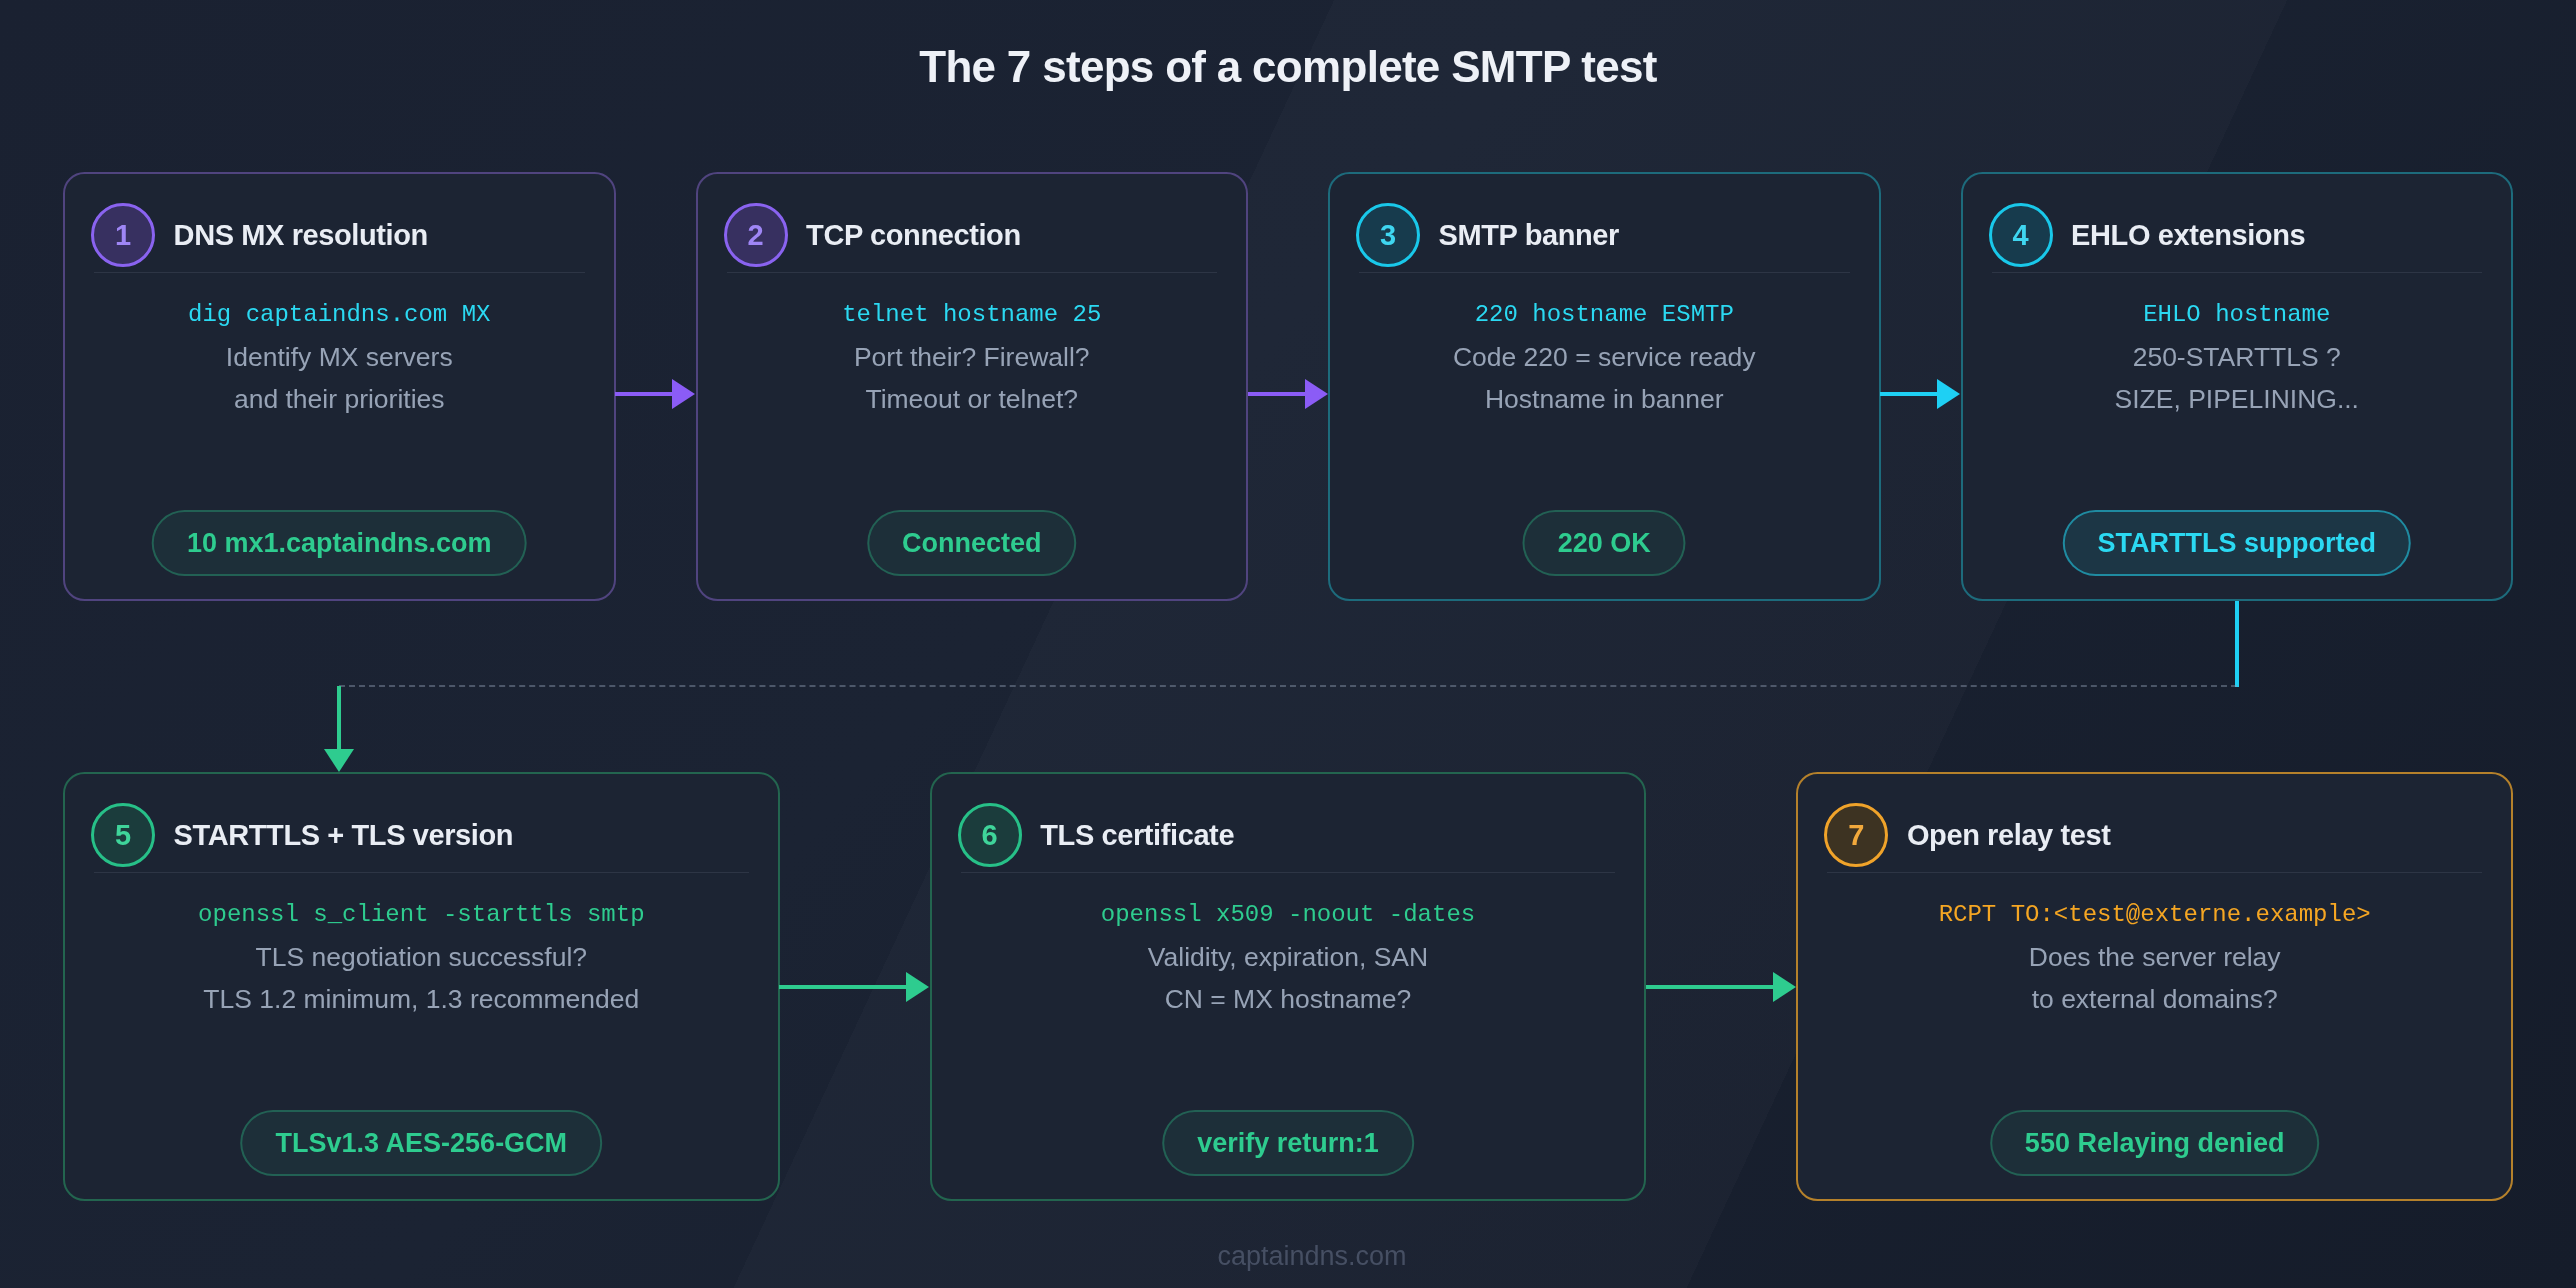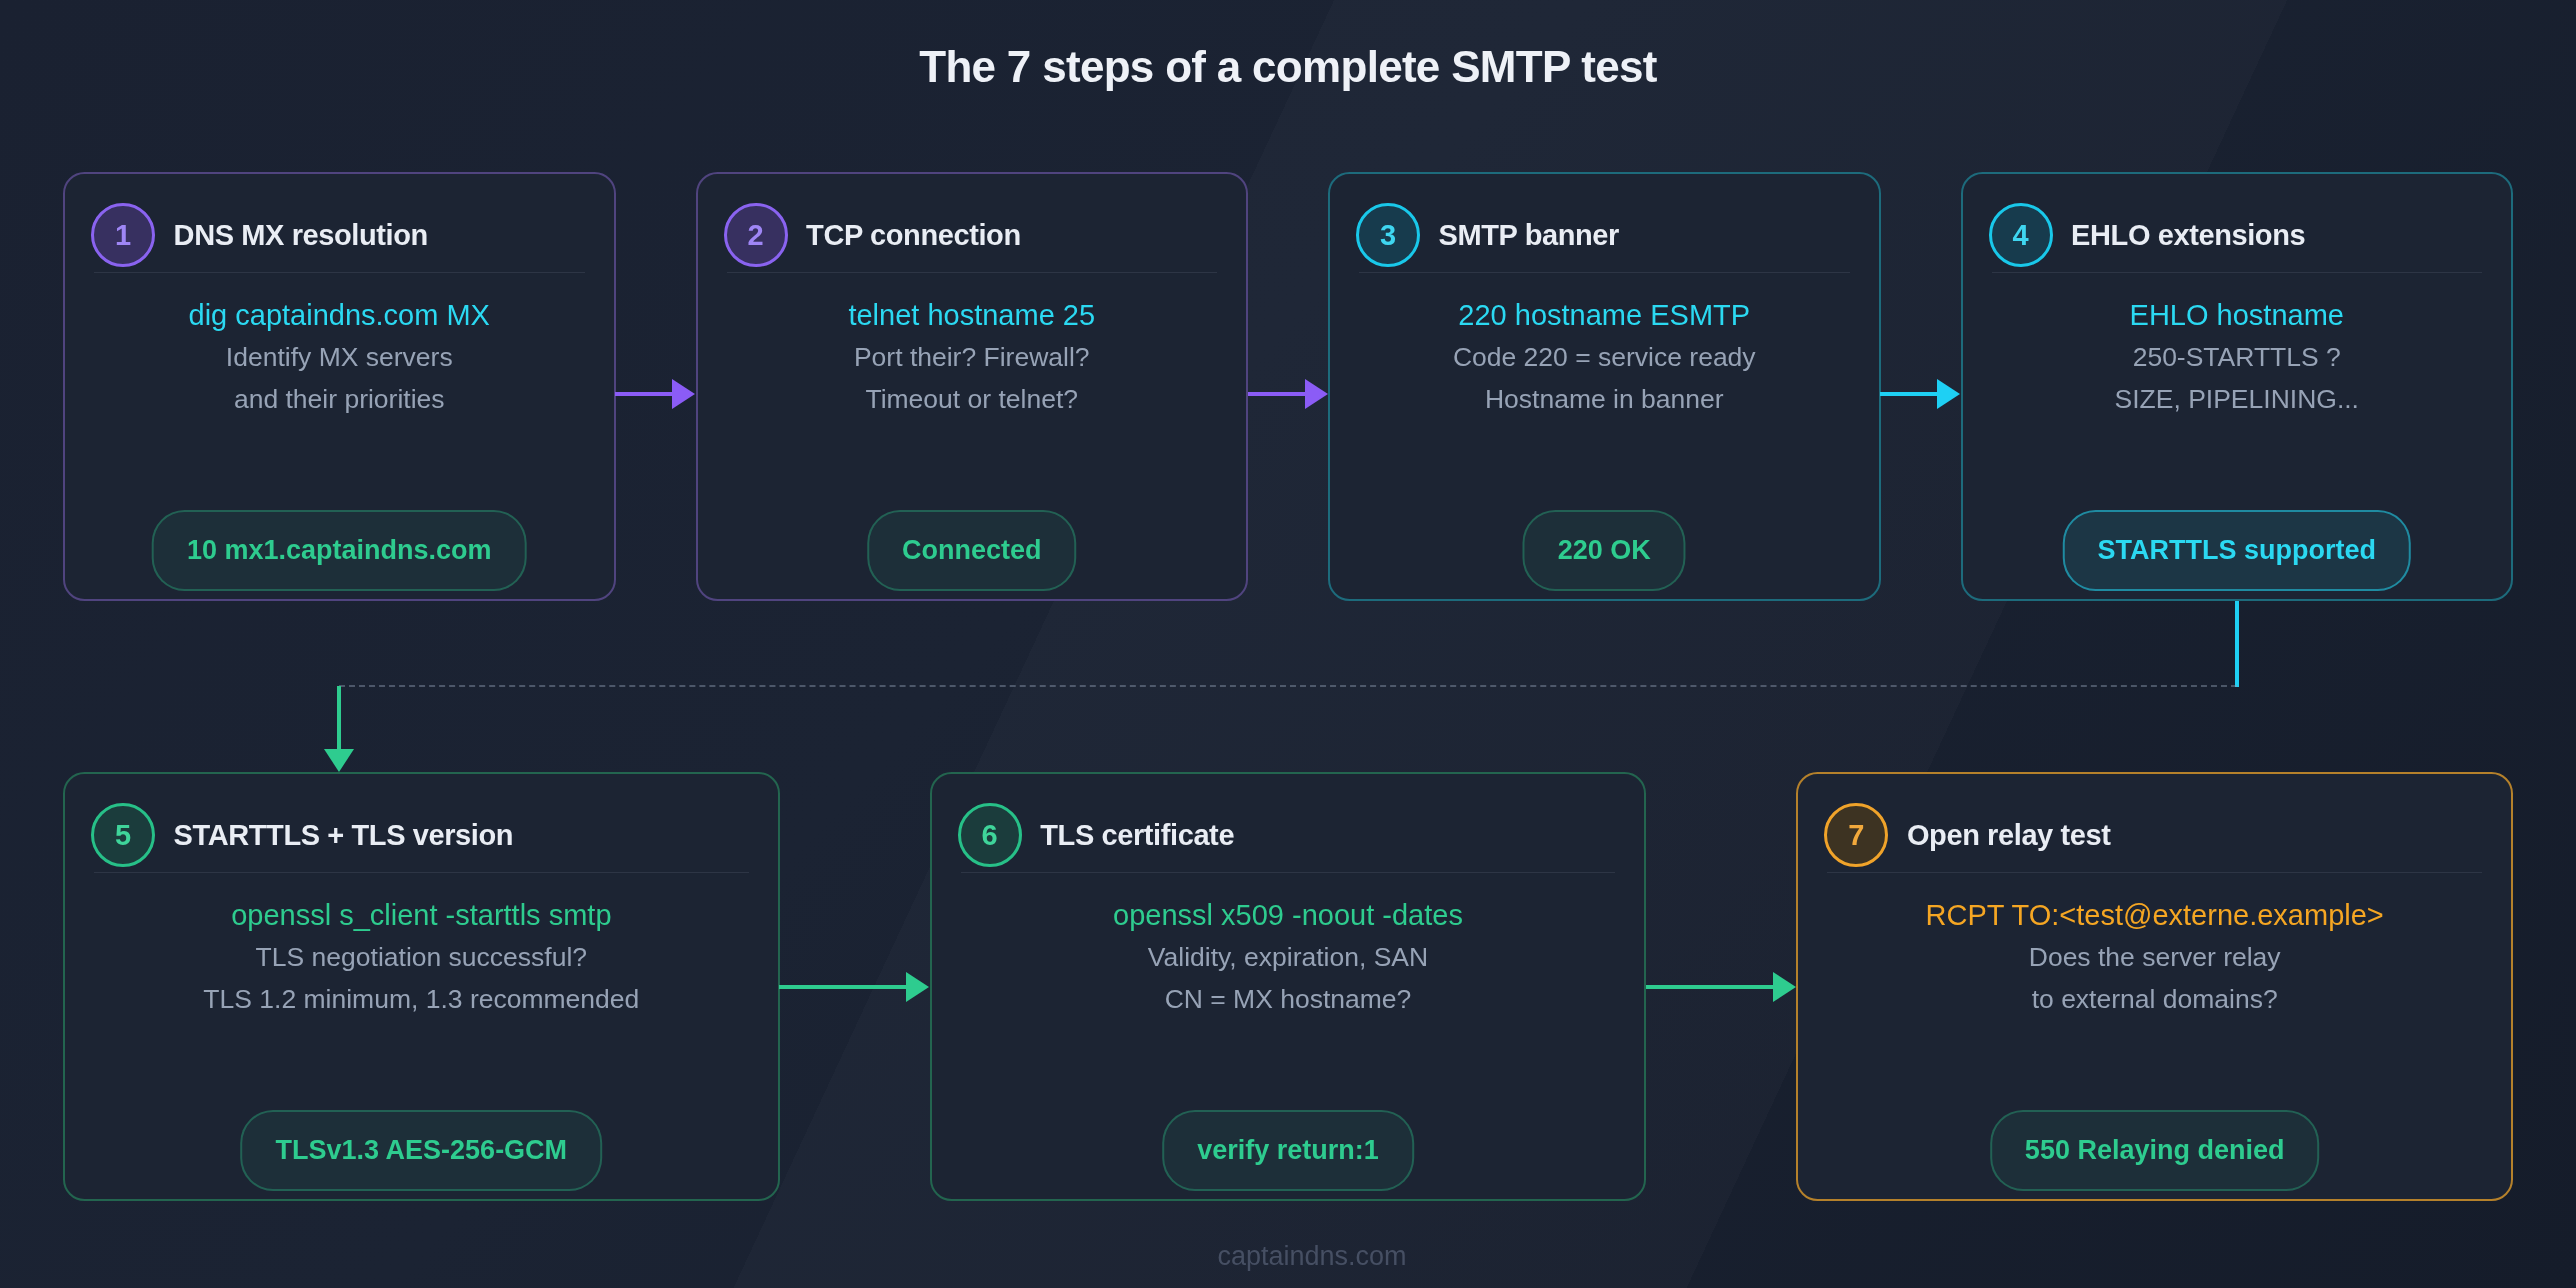--- a/index.html
+++ b/index.html
@@ -51,29 +51,29 @@
 
   .card-title { color: #e9edf4; font-size: 29px; font-weight: 700; letter-spacing: -0.4px; }
 
   .divider {
     position: absolute; top: 98px; left: 29px; right: 29px; height: 1.4px;
     background: rgba(151,163,182,0.14);
   }
 
   .card-body { position: absolute; top: 120px; left: 7.2px; right: 7.2px; text-align: center; }
   .card-body > div { line-height: 42px; }
-  .mono { font-family: Liberation Sans, sans-serif; font-size: 29px; }
+  .mono { font-family: Liberation Mono, monospace; font-size: 24px; }
   .cmd-cyan   { color: #2bd9f2; }
   .cmd-green  { color: #2ecc8f; }
   .cmd-orange { color: #f5a623; text-align: center; }
   .note { color: #97a3b6; font-size: 26.5px; }
 
   .badge {
     position: absolute; top: 336px; left: 50%; transform: translateX(-50%);
-    height: 81px; border-radius: 33px; padding: 17px 33px;
+    height: 66px; border-radius: 33px; padding: 17px 33px;
     display: flex; align-items: center; justify-content: center;
     font-size: 27px; font-weight: 700; white-space: nowrap;
   }
   .badge-green { color: #2ecc8f; background: rgba(46,204,143,0.07); border: 2.1px solid rgba(46,204,143,0.32); }
   .badge-cyan  { color: #2bd9f2; background: rgba(34,211,238,0.10); border: 2.1px solid rgba(34,211,238,0.55); }
 
   
   .harrow { position: absolute; height: 30px; display: flex; align-items: center; }
   .harrow .shaft { height: 4.3px; flex: 1; background: currentColor; }
   .harrow::after {

